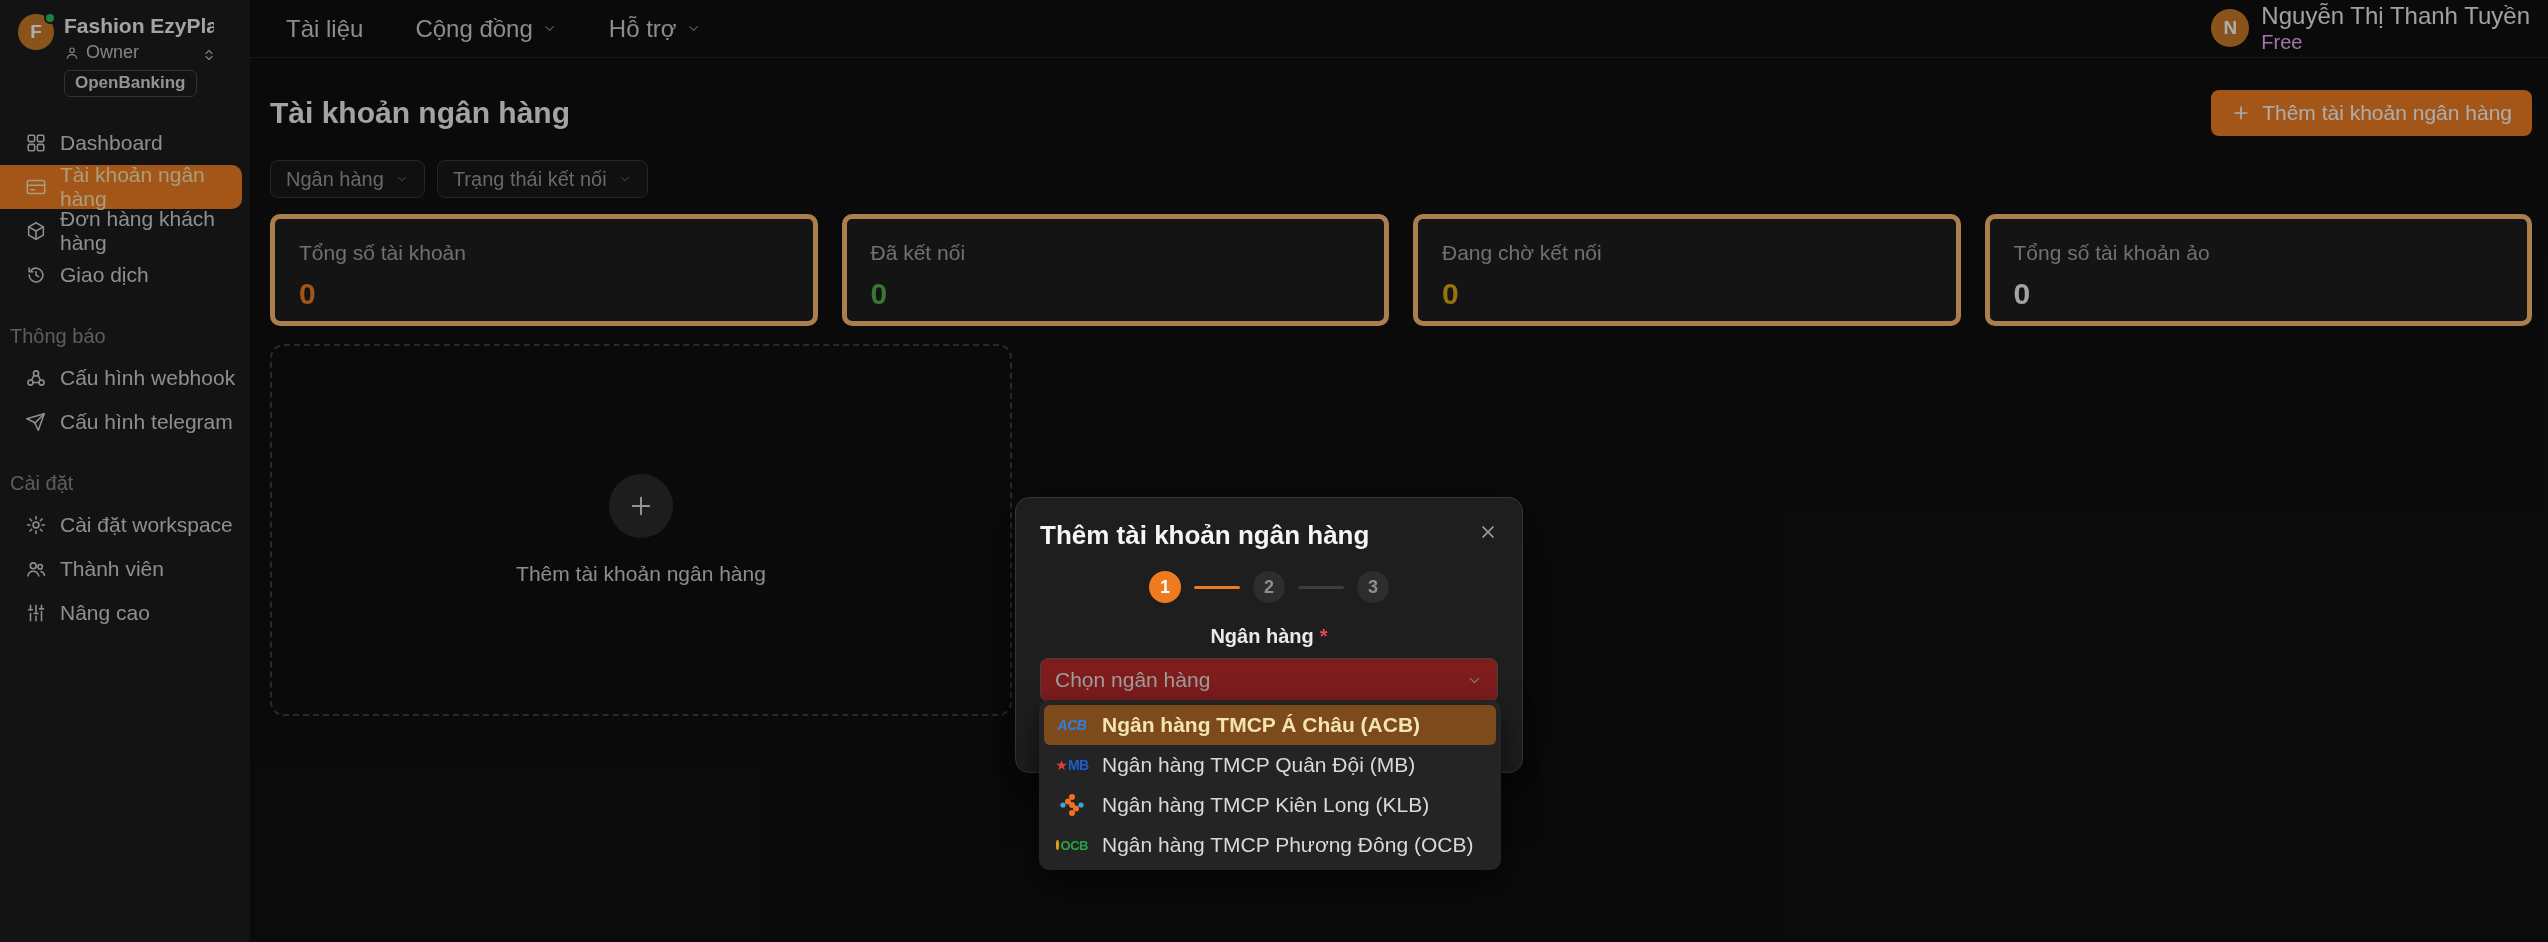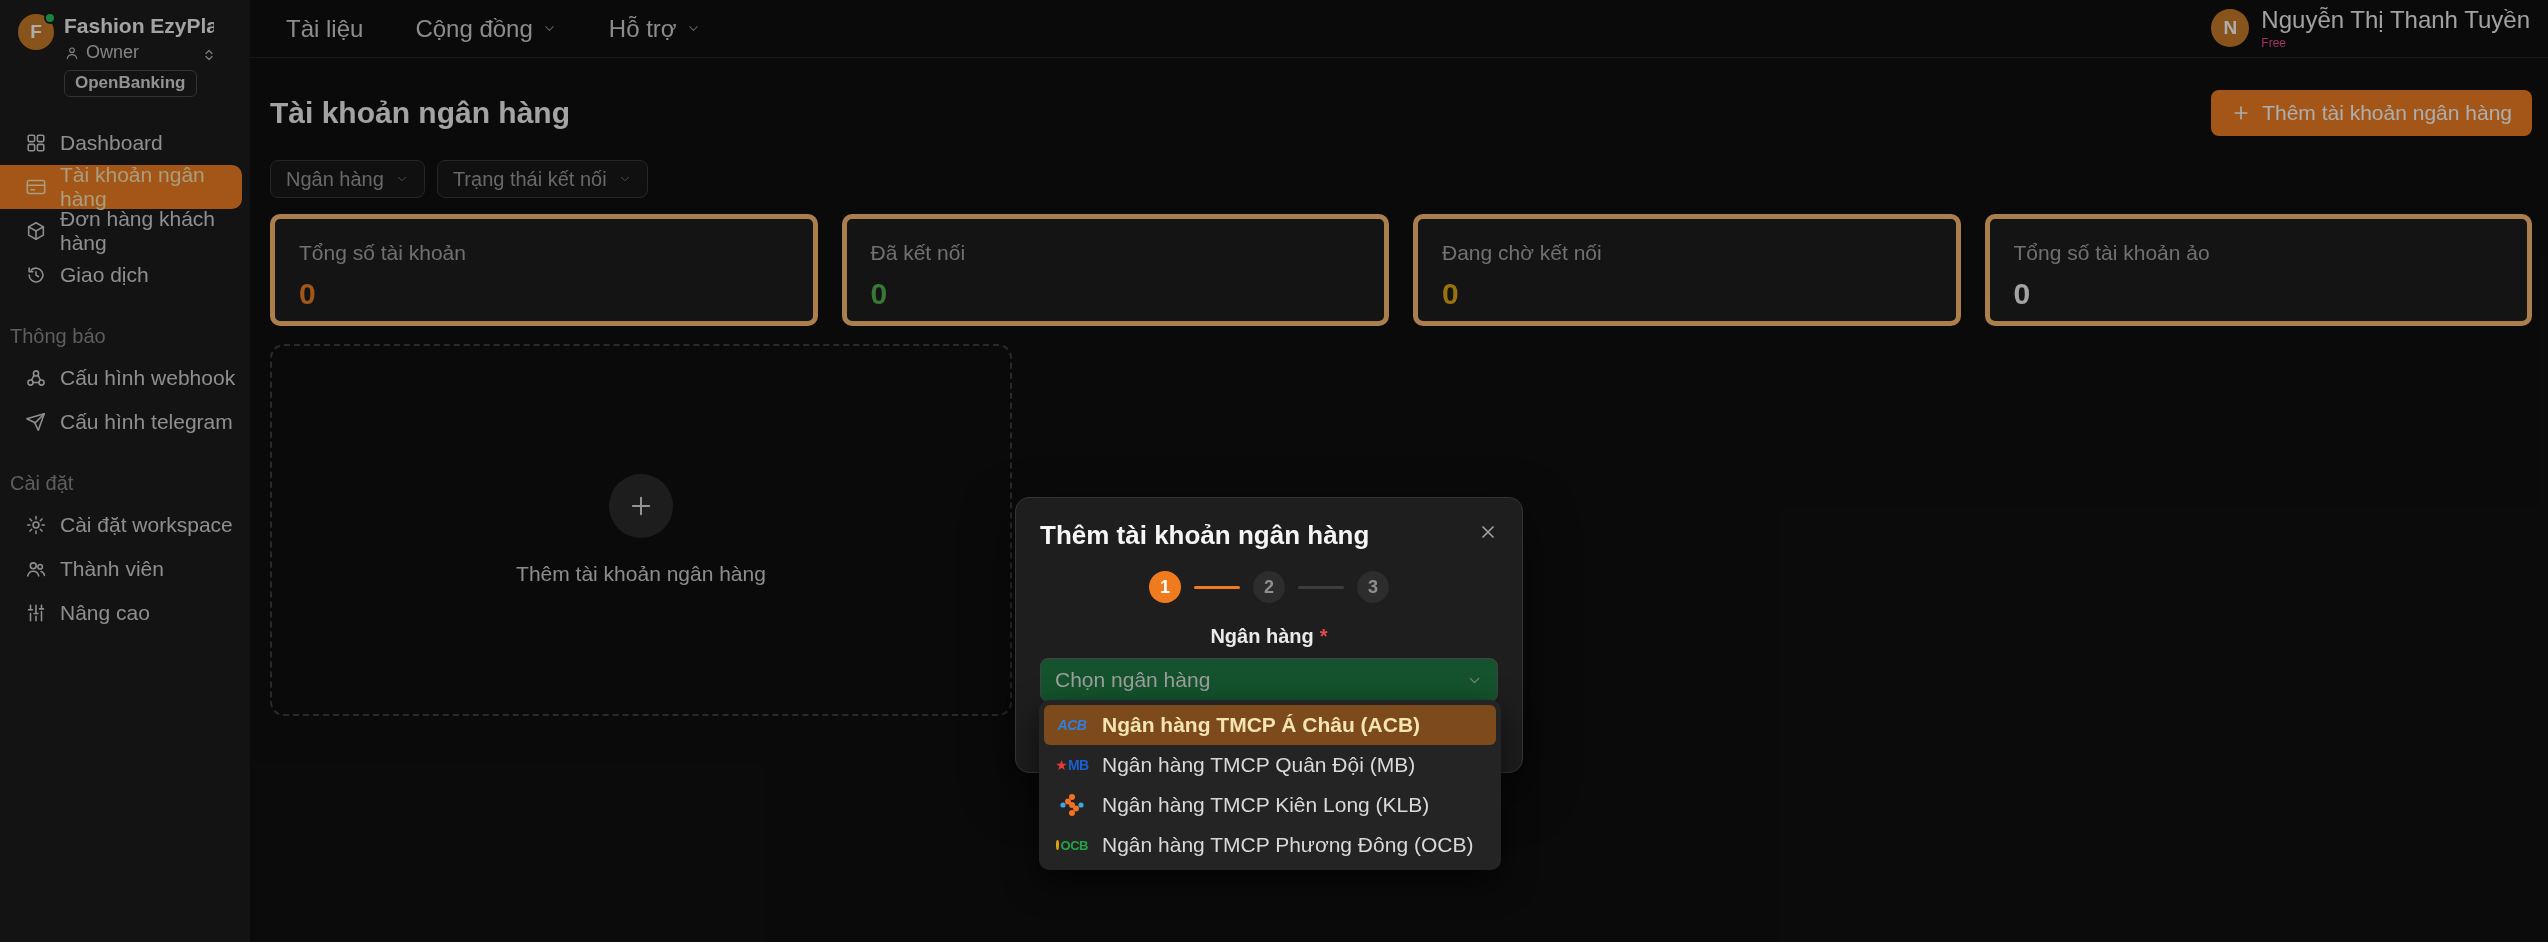--- a/index.html
+++ b/index.html
@@ -35,21 +35,21 @@
   
   .main { position:absolute; left:250px; top:0; width:2298px; height:942px; background:#101010; z-index:1; }
   .topbar { height:58px; display:flex; align-items:center; border-bottom:1px solid #262626; padding:0 18px 0 36px; }
   .nav-link { display:inline-flex; align-items:center; gap:9px; margin-right:52px; font-size:24px;
     color:#cfcfcf; cursor:pointer; }
   .nav-link .chev { width:15px; height:15px; color:#8a8a8a; }
   .userbox { margin-left:auto; display:flex; align-items:center; gap:12px; cursor:pointer; }
   .user-avatar { width:38px; height:38px; border-radius:50%; background:#cb7d29; color:#fff;
     font-size:19px; font-weight:700; display:flex; align-items:center; justify-content:center; }
   .user-name { font-size:24px; font-weight:500; color:#ededed; line-height:1.1; }
-  .user-plan { font-size:12px; color:#ec4899; margin-top:2px; }
+  .user-plan { font-size:20px; color:#f0abfc; margin-top:2px; }
 
   .content { padding:0 16px 0 20px; }
   .page-head { display:flex; align-items:center; margin-top:32px; }
   .page-title { font-size:30px; font-weight:700; color:#f0f0f0; }
   .add-btn { margin-left:auto; height:46px; background:#f07f22; border:none; border-radius:8px;
     color:#fff; font-size:21px; padding:0 20px; display:flex; align-items:center; gap:11px; cursor:pointer;
     font-family:inherit; }
   .add-btn .ic { width:20px; height:20px; stroke-width:2; }
   .filters { display:flex; gap:12px; margin-top:24px; }
   .filter { height:38px; background:#181818; border:1px solid #383838; border-radius:8px;
@@ -79,21 +79,21 @@
   .modal-close .ic { width:20px; height:20px; stroke-width:2; }
   .steps { display:flex; align-items:center; justify-content:center; gap:13px; margin-top:20px; }
   .step-c { width:32px; height:32px; border-radius:50%; display:flex; align-items:center; justify-content:center;
     font-size:18px; font-weight:600; }
   .step-c.on { background:#ef7b1e; color:#fff; }
   .step-c.off { background:#2d2d2d; color:#8f8f8f; }
   .step-l { width:46px; height:3px; border-radius:2px; }
   .step-l.on { background:#ef7b1e; } .step-l.off { background:#3d3d3d; }
   .field-label { margin-top:22px; font-size:20px; font-weight:700; color:#eaeaea;text-align:center; }
   .req { color:#e5484d; margin-left:6px; font-weight:700; }
-  .select { margin-top:10px; height:44px; background:#14532d; border:1px solid #424242; border-radius:8px;
+  .select { margin-top:10px; height:44px; background:#7f1d1d; border:1px solid #424242; border-radius:8px;
     display:flex; align-items:center; justify-content:space-between; padding:0 14px; cursor:pointer; }
   .select-value { font-size:21px; color:#9e9e9e; }
   .select .chev { width:17px; height:17px; color:#808080; }
 
   .dropdown { position:absolute; left:1039px; top:700px; width:462px; background:#242424; border-radius:10px;
     z-index:60; padding:5px; box-shadow:0 12px 32px rgba(0,0,0,0.6); }
   .option { height:40px; border-radius:6px; display:flex; align-items:center; gap:14px; padding:0 12px;
     font-size:21px; color:#d9d9d9; cursor:pointer; }
   .option.selected { background:#7d4a1c; color:#f3e5b1; font-weight:600; }
   .blogo { width:32px; display:flex; align-items:center; justify-content:center; flex:0 0 32px;text-align:center; }

